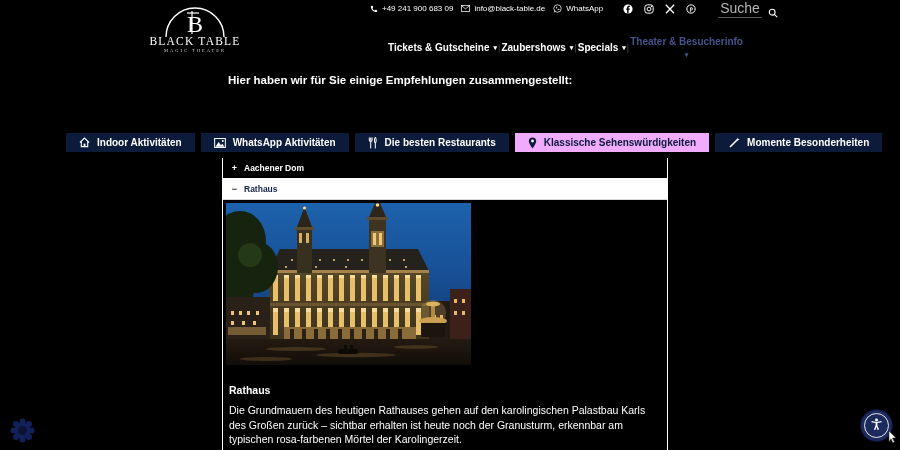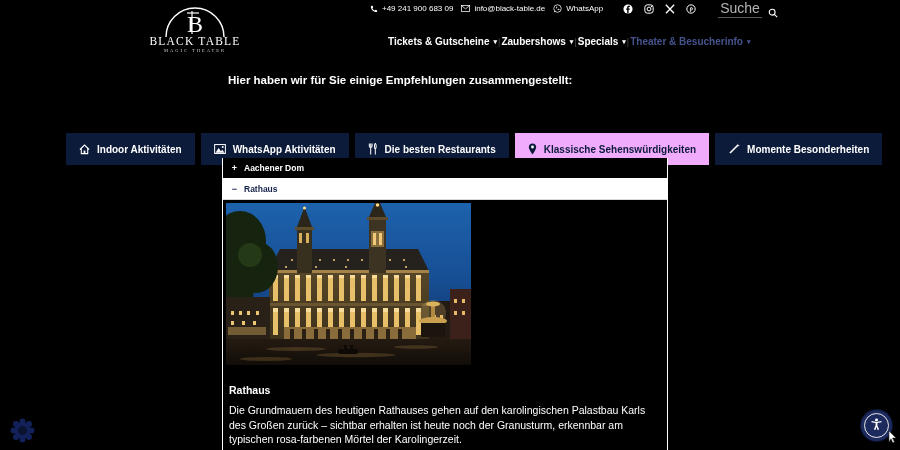--- a/index.html
+++ b/index.html
@@ -19,29 +19,29 @@
   .social { display:flex; align-items:center; gap:11px; margin-left:12px; }
   .social .s-icon { cursor:pointer; display:flex; }
   .searchbox { display:flex; align-items:flex-end; margin-left:22px; }
   .searchbox input { width:44px; background:transparent; border:none; border-bottom:1px solid #5a5a5a; color:#ccc; font-size:14px; padding:1px 2px; outline:none; font-family:"Liberation Sans", sans-serif; }
   .searchbox input::placeholder { color:#b5b5b5; }
   .search-btn { margin-left:6px; cursor:pointer; display:flex; }
 
   .mainnav { position:absolute; left:388px; top:36px; display:flex; align-items:center; gap:1px; font-size:10px; font-weight:bold; }
   .mainnav .nav-item { display:flex; align-items:center; gap:4px; cursor:pointer; white-space:nowrap; color:#fff; }
   .mainnav .nav-item .caret { font-size:7px; position:relative; top:0px; }
-  .mainnav .nav-item.active { color:#46548e; }
+  .mainnav .nav-item.active { color:#46548e;flex-direction:column; }
   .mainnav .sep { color:#4a4a4a; font-weight:normal; font-size:9px; }
 
   
   .intro { position:absolute; left:228px; top:73px; font-size:11.5px; font-weight:bold; line-height:15.5px; color:#fff; }
 
   
   .tabs { position:absolute; left:66px; top:133px; display:flex; gap:6px; }
-  .tab { height:32px; display:flex; align-items:center; gap:7px; padding:0 13px; background:#0c1b3a; color:#fff; font-size:10px; font-weight:bold; cursor:pointer; white-space:nowrap; }
+  .tab { height:19px; display:flex; align-items:center; gap:7px; padding:0 13px; background:#0c1b3a; color:#fff; font-size:10px; font-weight:bold; cursor:pointer; white-space:nowrap; }
   .tab svg { display:block; }
   .tab.active { background:#f0abfc; color:#0c1b3a; }
 
   
   .accordion { position:absolute; left:222px; top:158px; width:446px; height:292px; border-left:1px solid #fff; border-right:1px solid #fff; background:#000; }
   .acc-header { height:21px; display:flex; align-items:center; gap:6px; padding:0 8px; font-size:8.5px; font-weight:bold; cursor:pointer; }
   .acc-header.collapsed { background:#000; color:#fff; border-bottom:1px solid #fff; }
   .acc-header.expanded { background:#fff; color:#13224a; border-bottom:1px solid #d8d8d8; }
   .acc-sign { font-size:9px; width:7px; text-align:center; }
   .acc-panel { padding:3px 6px 0 3px; background:#000; }

